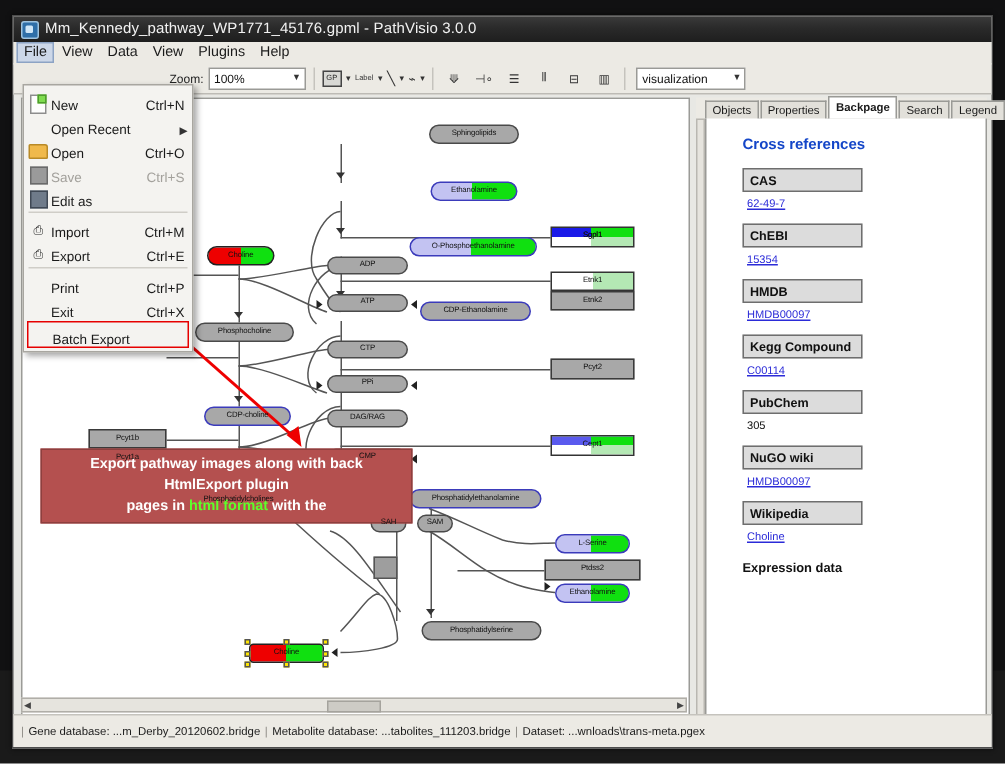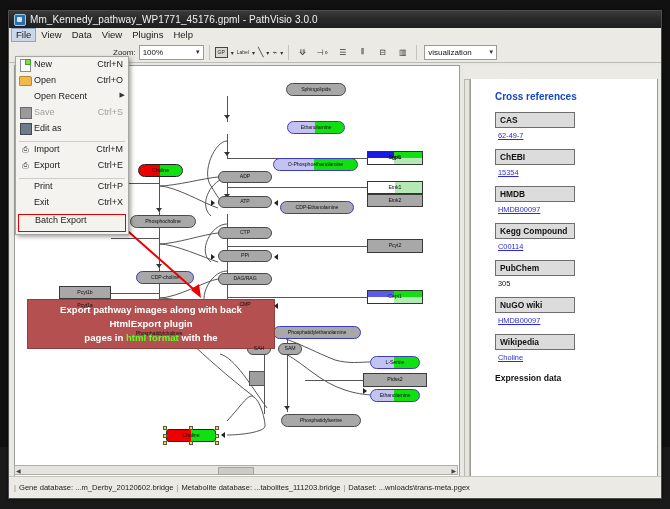--- a/index.html
+++ b/index.html
@@ -148,21 +148,21 @@
 
   
   .dropdown{
     position:absolute;left:6px;top:45px;width:112px;
     background:#f4f3f0;border:1px solid #a8a6a0;
     box-shadow:2px 2px 4px rgba(0,0,0,.35);
     padding:2px 0;z-index:50;
     font-size:9px;color:#1a1a1a;
   }
   .dd-row{
-    height:16px;display:flex;align-items:flex-start;
+    height:16px;display:flex;align-items:flex-end;
     padding:0 3px;position:relative;
   }
   .dd-ico{
     width:13px;height:12px;flex:0 0 auto;margin-right:2px;
     display:flex;align-items:center;justify-content:center;font-size:8px;
   }
   .dd-lbl{flex:1 1 auto;font-size:9px;}
   .dd-acc{font-size:9px;color:#1a1a1a;padding-right:2px;}
   .dd-row.disabled .dd-lbl,.dd-row.disabled .dd-acc{color:#a3a19c;}
   .dd-sep{height:1px;background:#cfcdc7;margin:2px 3px;}
@@ -508,30 +508,30 @@
 
     <div class="dropdown">
       <div class="dd-row">
         <span class="dd-ico">
             <span class="sheet"></span>
           </span>
         <span class="dd-lbl">New</span>
         <span class="dd-acc">Ctrl+N</span>
       </div>
       <div class="dd-row">
+        <span class="dd-ico"></span>
+        <span class="dd-lbl">Open Recent</span>
+        <span class="dd-sub">▶</span>
+      </div>
+      <div class="dd-row">
         <span class="dd-ico">
             <span class="folder"></span>
           </span>
         <span class="dd-lbl">Open</span>
         <span class="dd-acc">Ctrl+O</span>
-      </div>
-      <div class="dd-row">
-        <span class="dd-ico"></span>
-        <span class="dd-lbl">Open Recent</span>
-        <span class="dd-sub">▶</span>
       </div>
       <div class="dd-row disabled">
         <span class="dd-ico">
             <span class="disk"></span>
           </span>
         <span class="dd-lbl">Save</span>
         <span class="dd-acc">Ctrl+S</span>
       </div>
       <div class="dd-row">
         <span class="dd-ico">
@@ -564,20 +564,27 @@
       </div>
       <div class="dd-row boxed">
         <span class="dd-ico"></span>
         <span class="dd-lbl">Batch Export</span>
         <span class="dd-acc"></span>
       </div>
     </div>
 
     <div class="sidepanel">
       <div class="panel-scroll"></div>
+      <div class="tabstrip">
+        <span class="tab">Objects</span>
+        <span class="tab">Properties</span>
+        <span class="tab sel">Backpage</span>
+        <span class="tab">Search</span>
+        <span class="tab">Legend</span>
+      </div>
       <div class="panelbody">
         <div class="panel-title">Cross references</div>
 
         <div class="xref-head">CAS</div>
         <div class="xref-val"><a href="#">62-49-7</a></div>
 
         <div class="xref-head">ChEBI</div>
         <div class="xref-val"><a href="#">15354</a></div>
 
         <div class="xref-head">HMDB</div>

